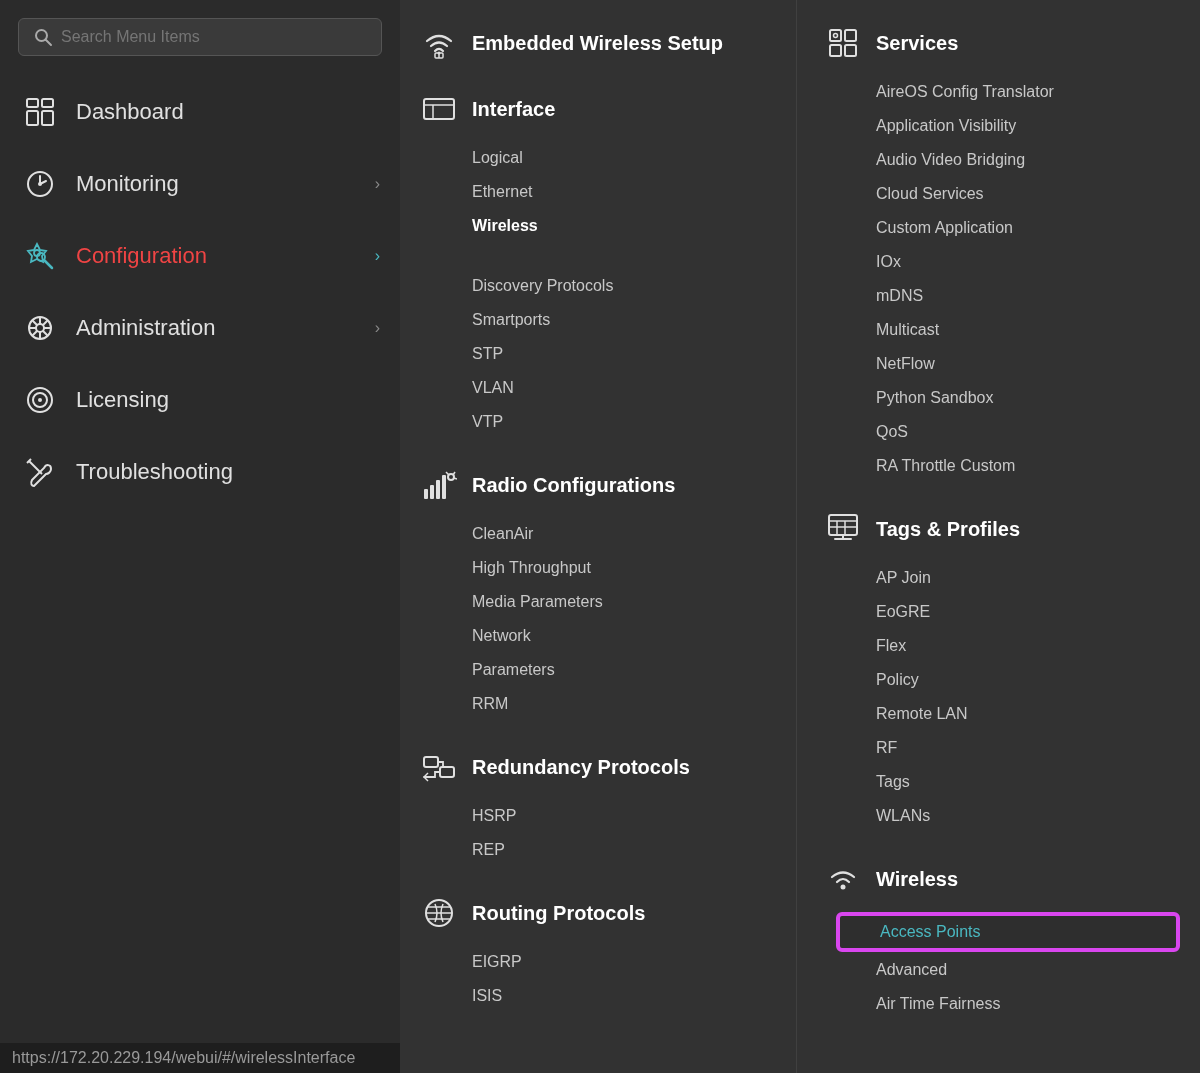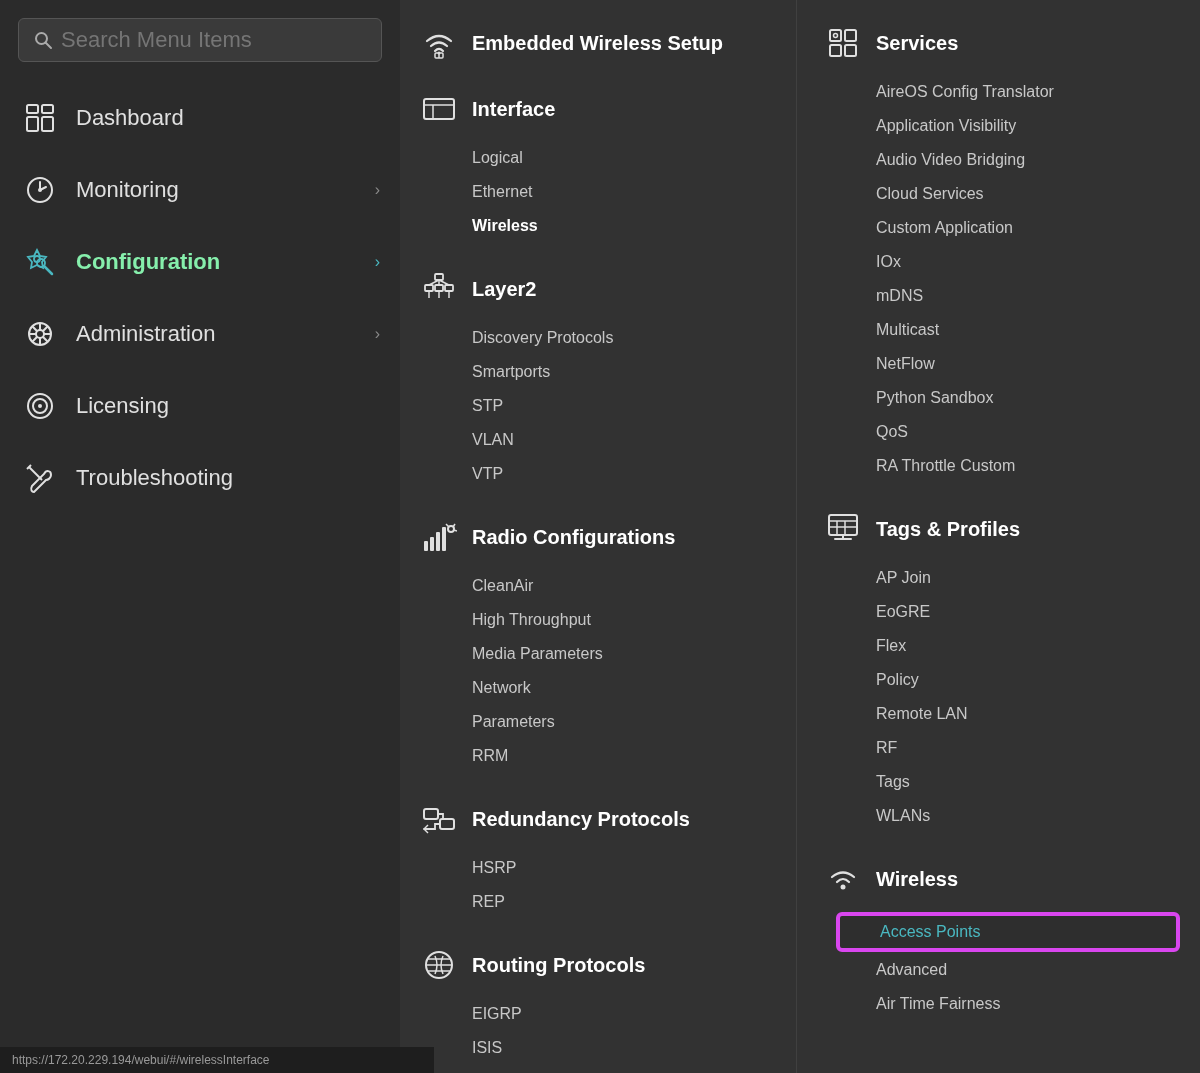--- a/index.html
+++ b/index.html
@@ -37,21 +37,21 @@
       border-radius: 6px;
       padding: 8px 14px;
       gap: 8px;
     }
 
     .search-bar input {
       background: transparent;
       border: none;
       outline: none;
       color: #0ea5e9;
-      font-size: 22px;
+      font-size: 16px;
       width: 100%;
     }
 
     .search-icon-svg {
       color: #aaa;
       flex-shrink: 0;
     }
 
     .nav-items {
       display: flex;
@@ -166,24 +166,24 @@
       border: 4px solid #d946ef;
       border-radius: 6px;
       background: #2e2e2e;
       font-weight: 500;
     }
 
     .status-bar {
       position: absolute;
       bottom: 0;
       left: 0;
-      width: 434px;
+      width: 400px;
       background: #1e1e1e;
       padding: 6px 12px;
-      font-size: 12px;
+      font-size: 16px;
       color: #999;
     }
 
     
     svg { display: block; }
   </style>
 </head>
 <body>
 
 <div class="sidebar">
@@ -226,21 +226,21 @@
     <div class="nav-item active">
       <span class="icon">
         <svg width="32" height="32" viewBox="0 0 32 32" fill="none">
           <path d="M13 4 L10 10 L4 11 L8 16 L7 22 L13 19 L19 22 L18 16 L22 11 L16 10 Z" stroke="#4ab8c1" stroke-width="1.8" fill="none"></path>
           <circle cx="13" cy="13" r="3" stroke="#4ab8c1" stroke-width="1.8" fill="none"></circle>
 
           <path d="M20 20 L28 28" stroke="#4ab8c1" stroke-width="2.5" stroke-linecap="round"></path>
           <circle cx="17" cy="17" r="4" stroke="#4ab8c1" stroke-width="1.8" fill="none"></circle>
         </svg>
       </span>
-      <span style="color:#86efac;font-weight:bold;">Configuration</span>
+      <span style="color:#ef4444;">Configuration</span>
       <span class="chevron" style="color:#4ab8c1;">›</span>
     </div>
 
     <div class="nav-item">
       <span class="icon">
         <svg width="32" height="32" viewBox="0 0 32 32" fill="none">
           <circle cx="16" cy="16" r="11" stroke="#e0e0e0" stroke-width="2"></circle>
           <circle cx="16" cy="16" r="4" stroke="#e0e0e0" stroke-width="2"></circle>
           <line x1="16" y1="5" x2="16" y2="12" stroke="#e0e0e0" stroke-width="2"></line>
           <line x1="16" y1="20" x2="16" y2="27" stroke="#e0e0e0" stroke-width="2"></line>
@@ -319,37 +319,20 @@
         <span class="sec-title">Interface</span>
       </div>
       <div class="menu-sub-items">
         <div class="menu-sub-item">Logical</div>
         <div class="menu-sub-item">Ethernet</div>
         <div class="menu-sub-item bold-item">Wireless</div>
       </div>
     </div>
 
     <div class="menu-section">
-      <div class="menu-section-header">
-        <span class="sec-icon">
-          <svg width="36" height="36" viewBox="0 0 36 36" fill="none">
-            <rect x="14" y="3" width="8" height="6" rx="1" stroke="#e0e0e0" stroke-width="1.8" fill="none"></rect>
-            <rect x="4" y="14" width="8" height="6" rx="1" stroke="#e0e0e0" stroke-width="1.8" fill="none"></rect>
-            <rect x="14" y="14" width="8" height="6" rx="1" stroke="#e0e0e0" stroke-width="1.8" fill="none"></rect>
-            <rect x="24" y="14" width="8" height="6" rx="1" stroke="#e0e0e0" stroke-width="1.8" fill="none"></rect>
-            <line x1="18" y1="9" x2="18" y2="14" stroke="#e0e0e0" stroke-width="1.5"></line>
-            <line x1="8" y1="14" x2="18" y2="9" stroke="#e0e0e0" stroke-width="1.5"></line>
-            <line x1="28" y1="14" x2="18" y2="9" stroke="#e0e0e0" stroke-width="1.5"></line>
-            <line x1="8" y1="20" x2="8" y2="27" stroke="#e0e0e0" stroke-width="1.5"></line>
-            <line x1="18" y1="20" x2="18" y2="27" stroke="#e0e0e0" stroke-width="1.5"></line>
-            <line x1="28" y1="20" x2="28" y2="27" stroke="#e0e0e0" stroke-width="1.5"></line>
-          </svg>
-        </span>
-        <span class="sec-title">Layer2</span>
-      </div>
       <div class="menu-sub-items">
         <div class="menu-sub-item">Discovery Protocols</div>
         <div class="menu-sub-item">Smartports</div>
         <div class="menu-sub-item">STP</div>
         <div class="menu-sub-item">VLAN</div>
         <div class="menu-sub-item">VTP</div>
       </div>
     </div>
 
     <div class="menu-section">

